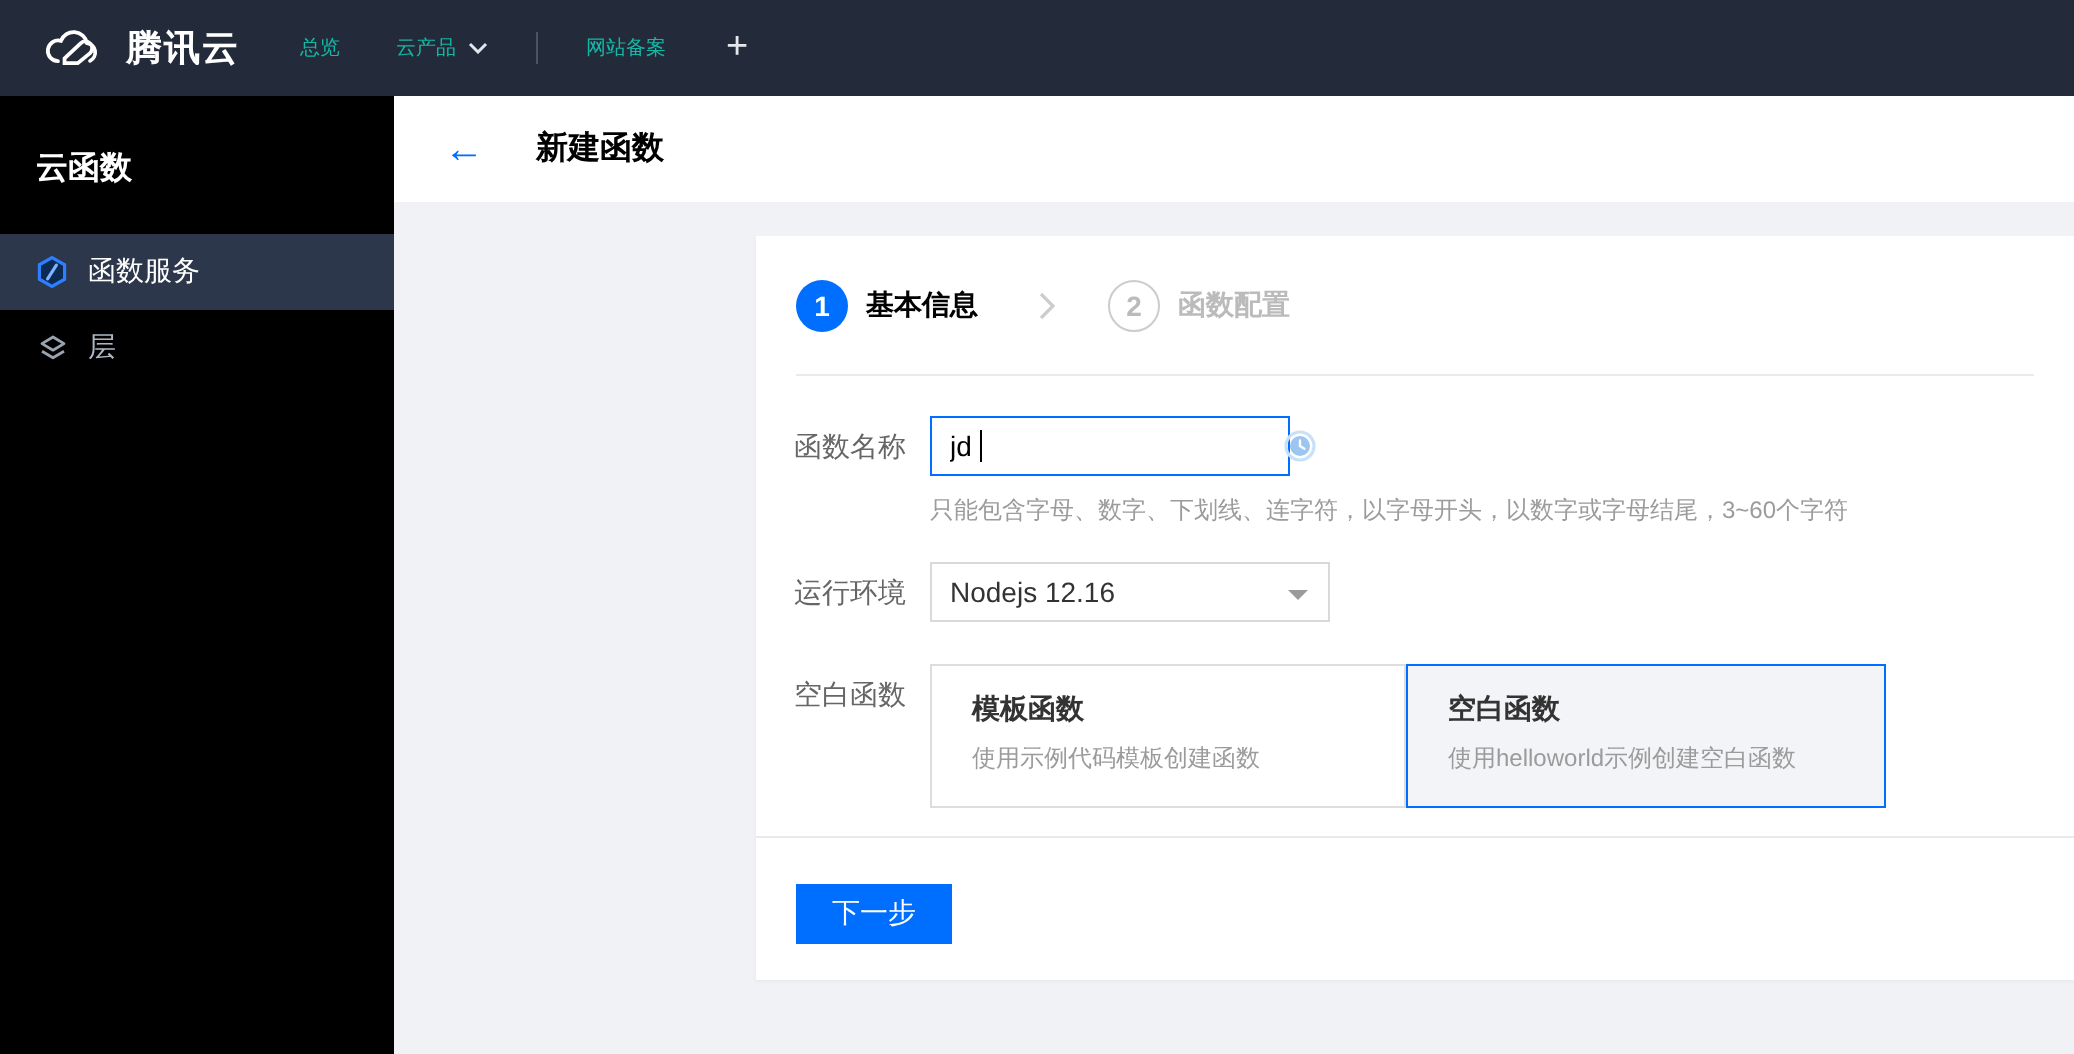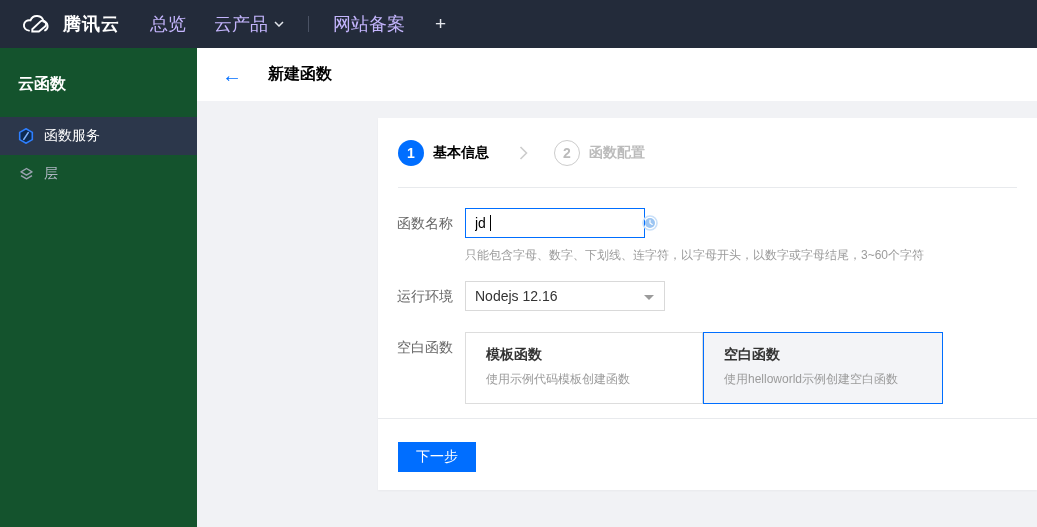--- a/index.html
+++ b/index.html
@@ -5,27 +5,27 @@
   * { margin:0; padding:0; box-sizing:border-box; }
   html,body { width:1037px; height:527px; overflow:hidden; }
   body { font-family:"Liberation Sans","DejaVu Sans",sans-serif; font-size:14px; color:#333; background:#f1f2f5; }
   #app { position:relative; width:1037px; height:527px; }
 
   
   .topnav { position:absolute; top:0; left:0; width:100%; height:48px; background:#232b3a; display:flex; align-items:center; z-index:5; }
   .brand { display:flex; align-items:center; padding:0 16px 0 20px; cursor:pointer; }
   .brand-logo { width:34px; height:24px; margin-right:9px; }
   .brand-name { color:#ffffff; font-size:18px; font-weight:bold; letter-spacing:1px; }
-  .nav-item { color:#c4b5fd; font-size:18px; padding:16px 14px; height:48px; display:flex; align-items:center; cursor:pointer; }
+  .nav-item { color:#14b8a6; font-size:10px; padding:16px 14px; height:48px; display:flex; align-items:center; cursor:pointer; }
   .nav-caret { margin-left:6px; display:inline-flex; }
   .nav-divider { width:1px; height:16px; background:#4a5264; margin:0 10px; }
   .nav-plus { color:#e3e6ec; font-size:19px; padding:0 16px; cursor:pointer; }
 
   
-  .sidebar { position:absolute; top:48px; left:0; width:222px; bottom:0; background:#14532d; }
+  .sidebar { position:absolute; top:48px; left:0; width:222px; bottom:0; background:#000000; }
   .sidebar-title { color:#ffffff; font-size:16px; font-weight:bold; padding:26px 0 22px 18px; }
   .side-item { height:38px; display:flex; align-items:center; padding-left:18px; color:#aeb6c2; font-size:14px; cursor:pointer; }
   .side-item .side-icon { width:16px; height:16px; margin-right:10px; display:inline-flex; align-items:center; justify-content:center; }
   .side-item.selected { background:#2c374b; color:#ffffff; }
 
   
   .main { position:absolute; top:48px; left:197px; right:0; bottom:0; background:#f1f2f5; }
   .main-header { height:53px; background:#ffffff; display:flex; align-items:center; padding-left:25px; }
   .back-arrow { color:#006eff; font-size:20px; font-weight:bold; cursor:pointer; line-height:1; }
   .page-title { font-size:16px; font-weight:bold; color:#000; margin-left:26px; }

